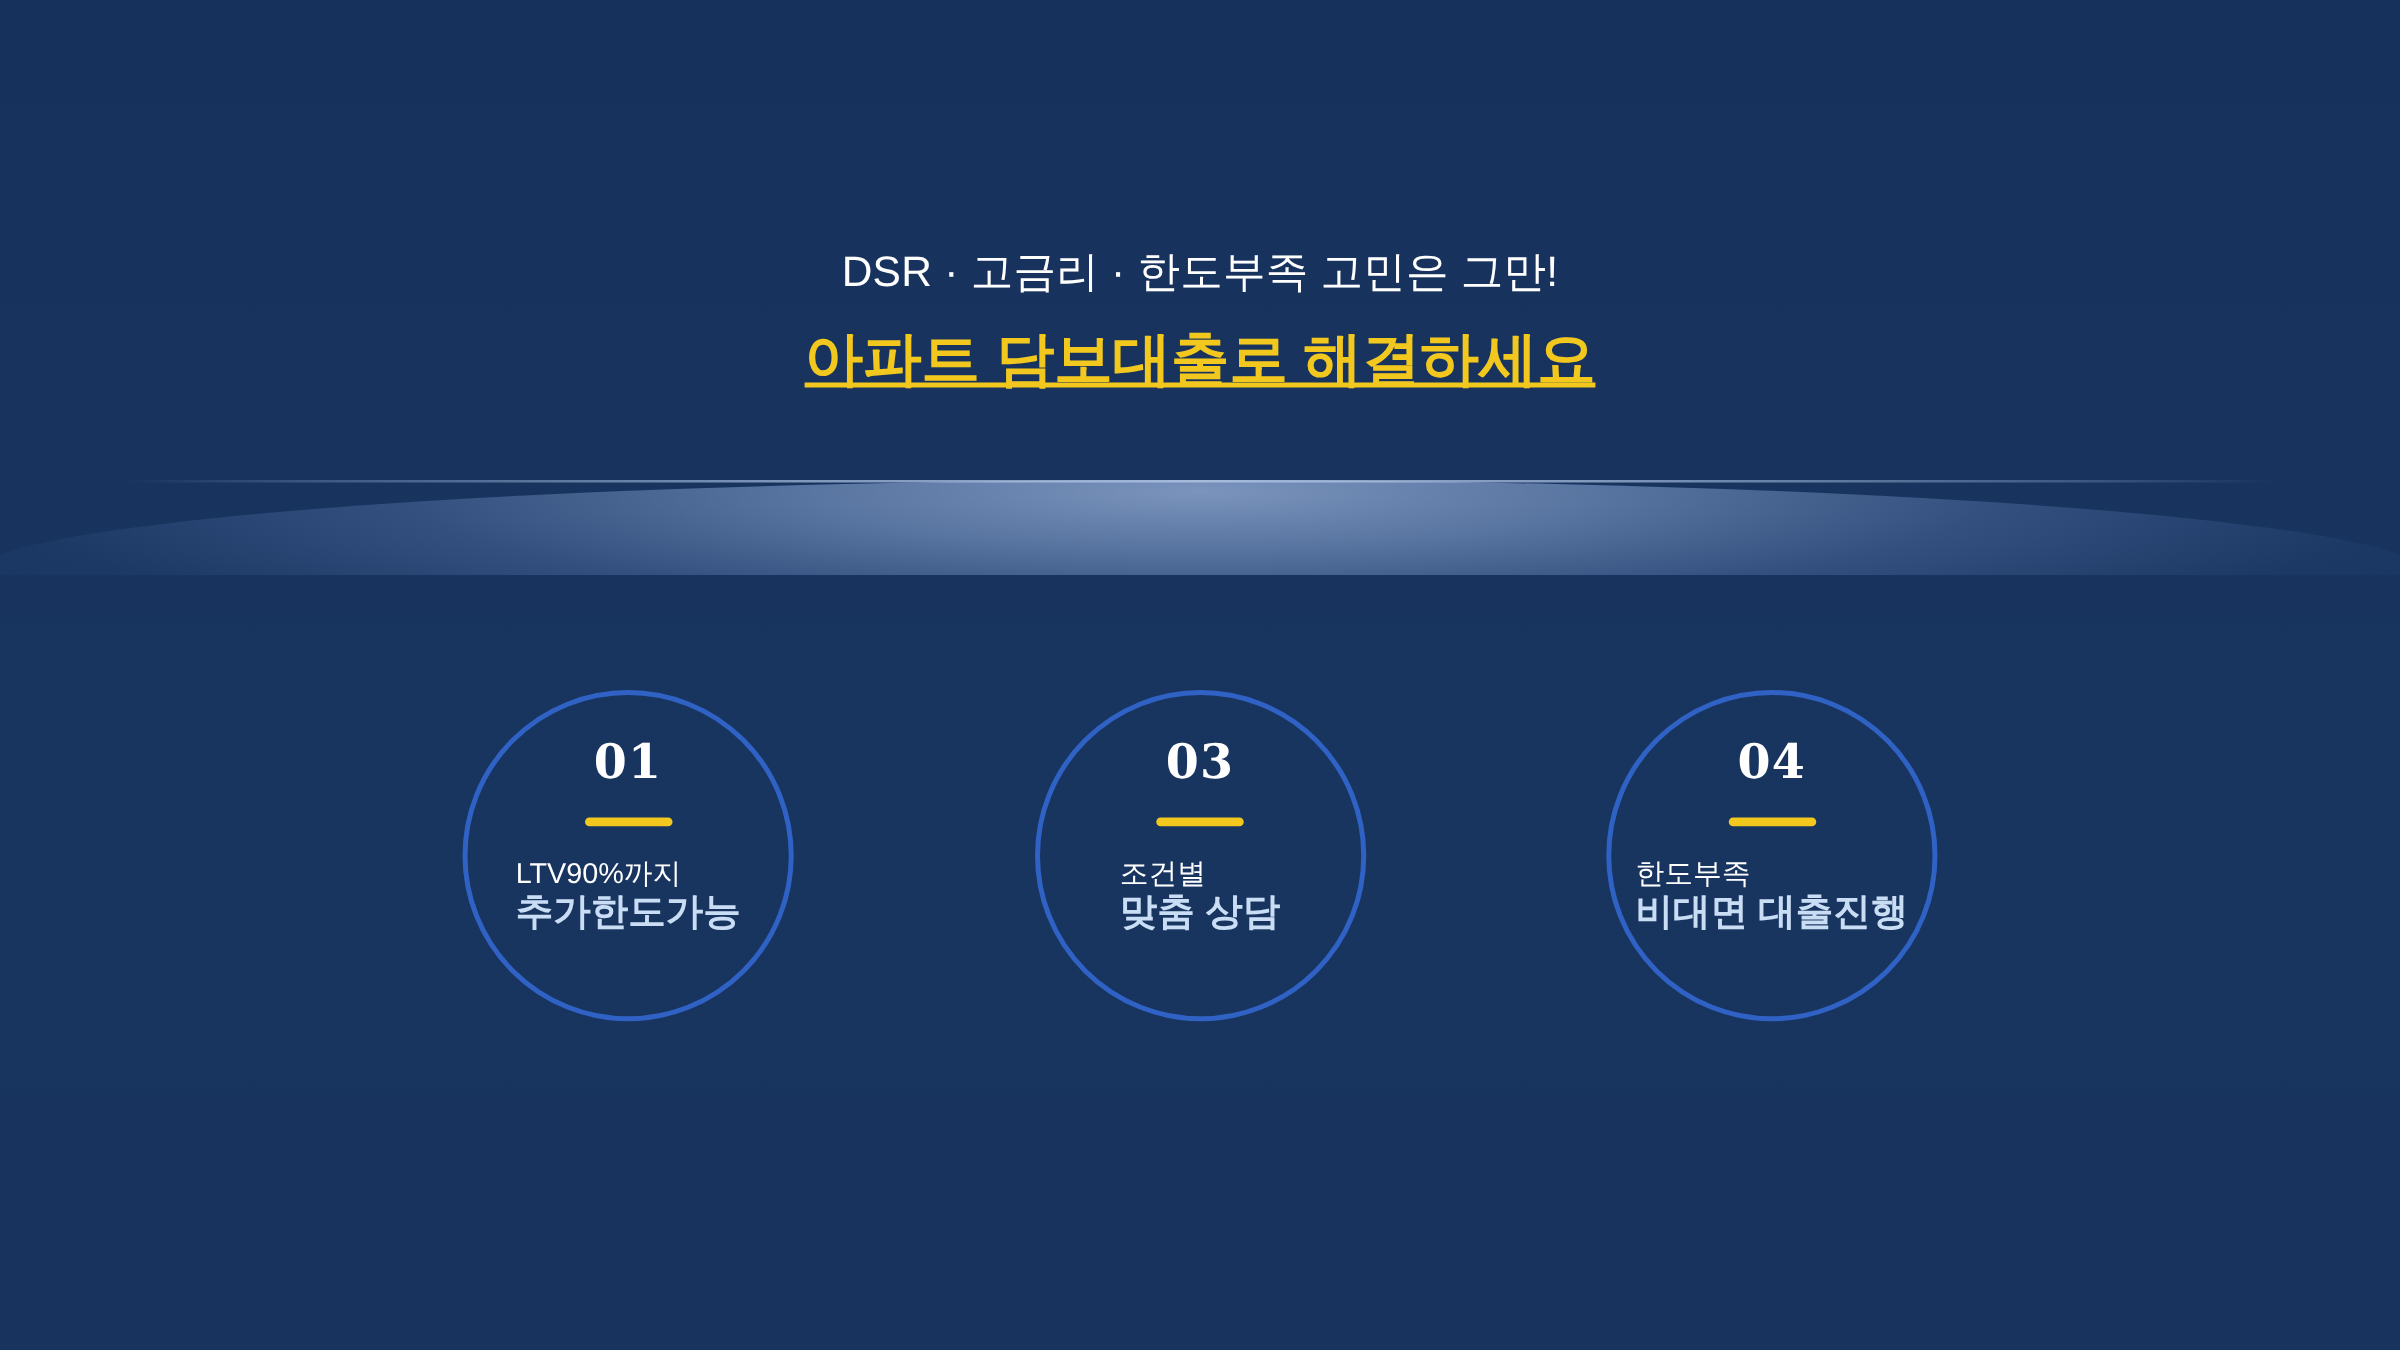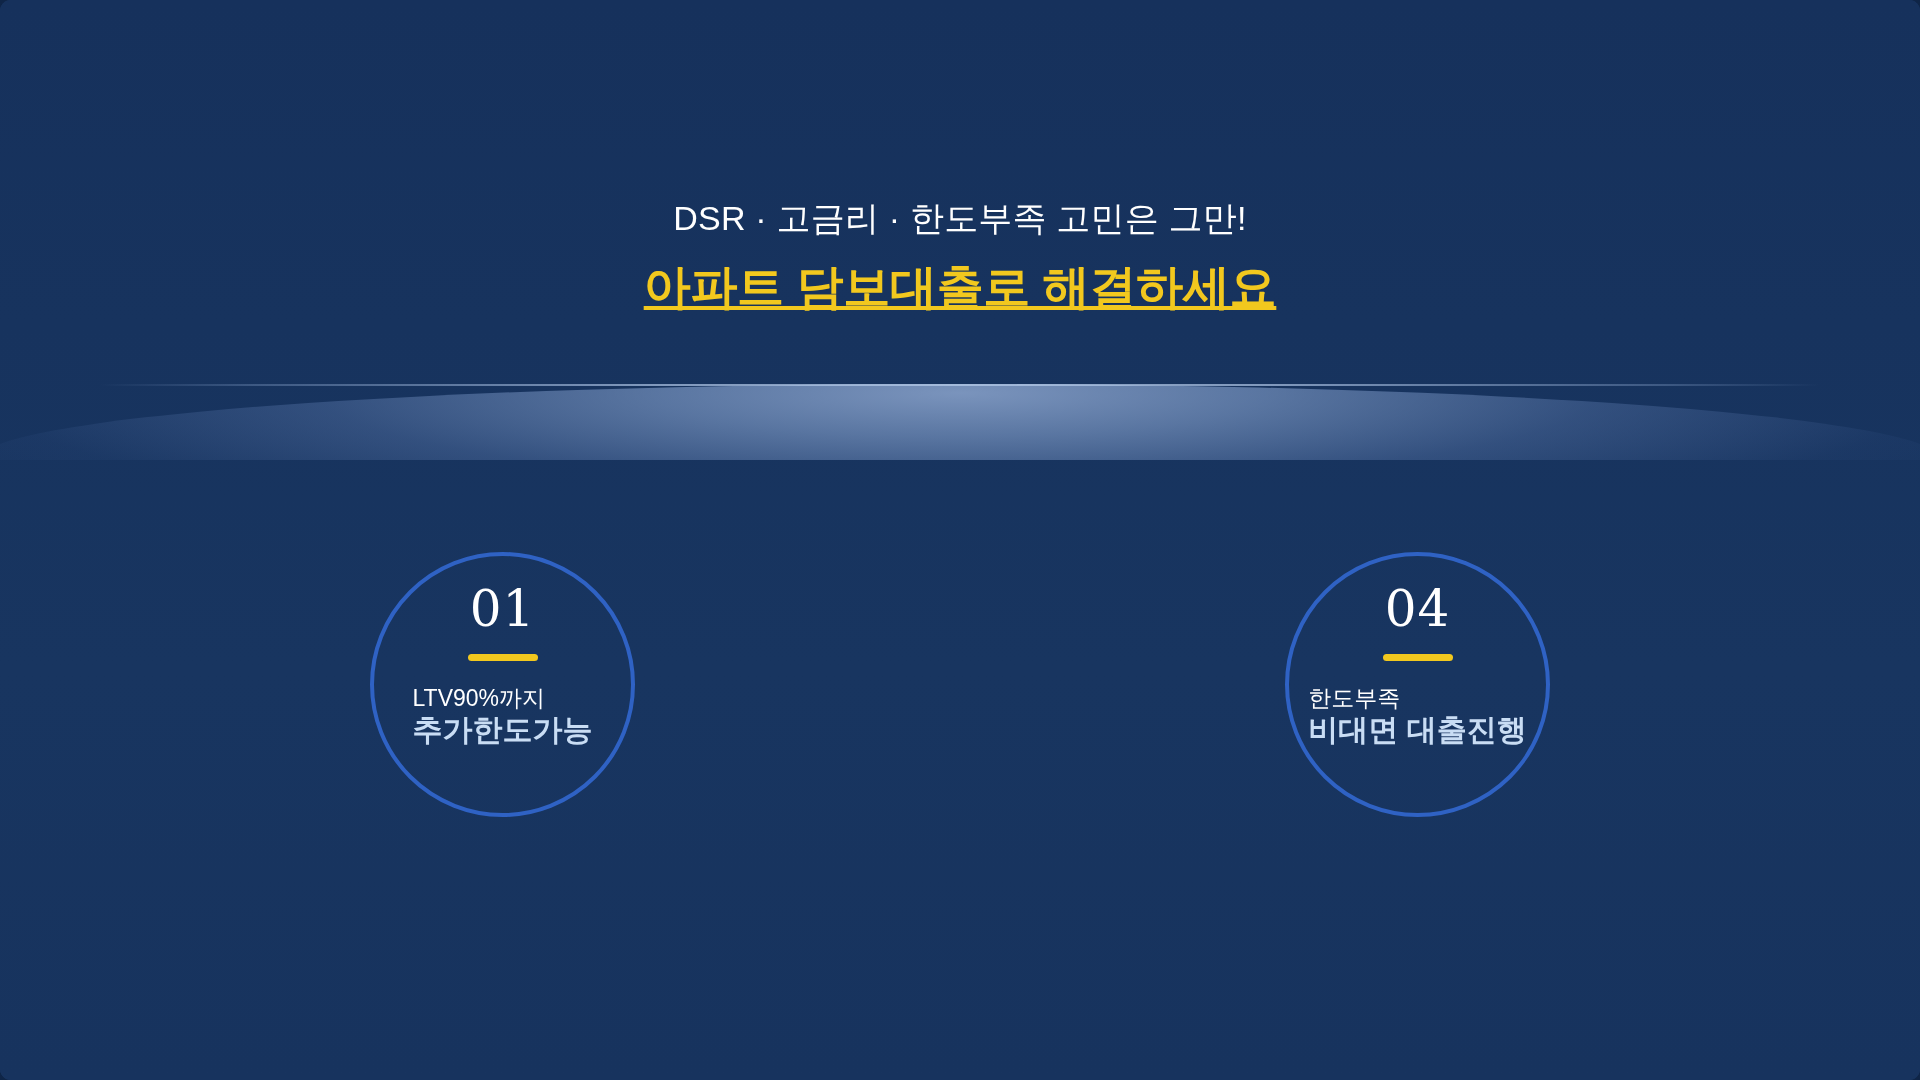--- a/index.html
+++ b/index.html
@@ -11,21 +11,20 @@
   body {
     font-family: "Liberation Sans", "DejaVu Sans", sans-serif;
   }
 
   #banner {
     position: relative;
     width: 1920px;
     height: 1080px;
     overflow: hidden;
     background: #17335e;
-    border-radius: 11px;
   }
 
   
   .bg-shade {
     position: absolute;
     inset: 0;
     background:
       linear-gradient(180deg,
         #16315c 0%,
         #17335e 30%,
@@ -125,23 +124,23 @@
     border-radius: 50%;
     border: 4px solid #2f62c4;
     display: flex;
     flex-direction: column;
     align-items: center;
     justify-content: flex-start;
     padding-top: 32px;
   }
   .circle-number {
     font-family: "DejaVu Serif", "Liberation Serif", serif;
-    font-size: 50px;
+    font-size: 38px;
     line-height: 42px;
-    font-weight: 400;
+    font-weight: 700;
     color: #ffffff;
     letter-spacing: 1px;
   }
   .circle-bar {
     width: 70px;
     height: 7px;
     border-radius: 4px;
     background: #f2c81e;
     margin-top: 24px;
   }
@@ -186,20 +185,28 @@
     <div class="circle">
       <div class="circle-number">01</div>
       <div class="circle-bar"></div>
       <div class="circle-lines">
         <div class="circle-line-1">LTV90%까지</div>
         <div class="circle-line-2">추가한도가능</div>
       </div>
     </div>
 
 
+    <div class="circle">
+      <div class="circle-number">03</div>
+      <div class="circle-bar"></div>
+      <div class="circle-lines">
+        <div class="circle-line-1">조건별</div>
+        <div class="circle-line-2">맞춤 상담</div>
+      </div>
+    </div>
 
     <div class="circle">
       <div class="circle-number">04</div>
       <div class="circle-bar"></div>
       <div class="circle-lines">
         <div class="circle-line-1">한도부족</div>
         <div class="circle-line-2">비대면 대출진행</div>
       </div>
     </div>
 

